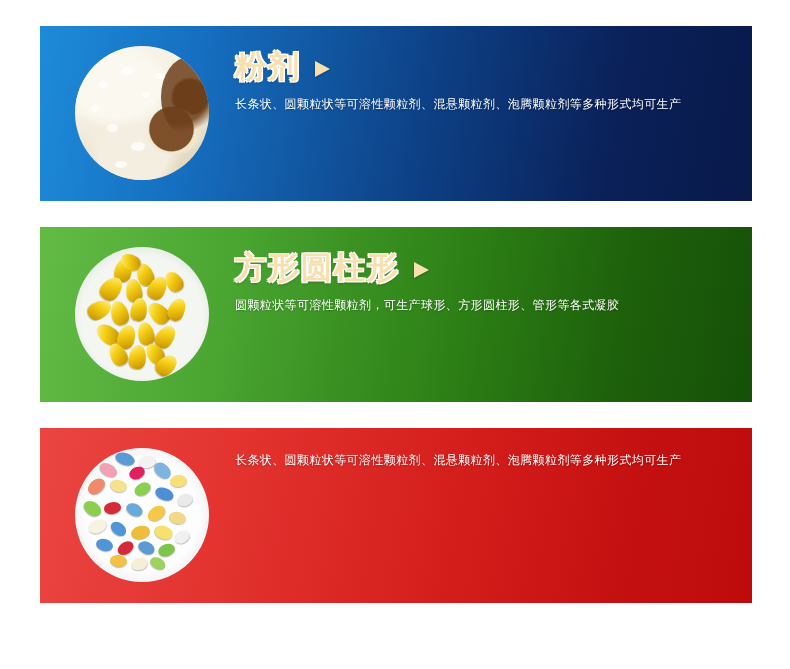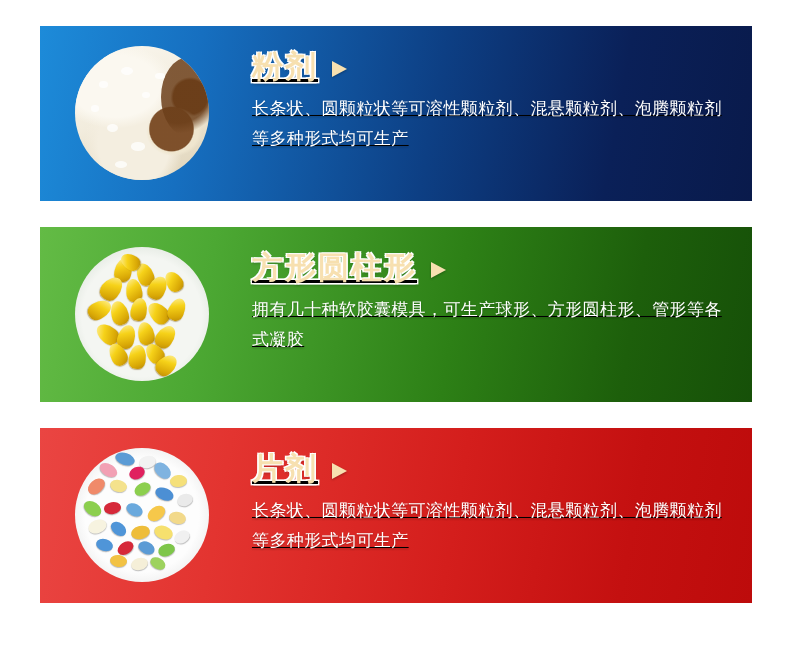--- a/index.html
+++ b/index.html
@@ -68,23 +68,22 @@
     box-shadow:0 1px 1px rgba(120,85,0,0.45);
   }
 
   
   .photo.tab { background:radial-gradient(circle at 50% 50%, #fdfdfd 0 60%, #ececec 80%, #dcdcdc 100%); }
   .pill { position:absolute; border-radius:50%; box-shadow:0 1px 1px rgba(0,0,0,0.25); }
 
   
   .text-block {
     position:absolute;
-    left:212px; top:22px;
+    left:195px; top:22px;
     right:18px;
-    text-decoration:underline;
   }
   .title-row { display:flex; align-items:center; gap:14px; margin-bottom:7px; }
   .title {
     font-size:31px;
     font-weight:bold;
     color:#f7e0b0;
     letter-spacing:2px;
     line-height:1.25;
     text-shadow:
       -1.4px -1.4px 0 #ffffff,
@@ -95,22 +94,22 @@
   }
   .arrow {
     width:0; height:0;
     border-top:8px solid transparent;
     border-bottom:8px solid transparent;
     border-left:15px solid #f7e0b0;
     margin-top:4px;
     filter:drop-shadow(0 1px 1px rgba(0,0,0,0.3));
   }
   .desc {
-    font-size:17px;
-    line-height:30px;
+    font-size:12px;
+    line-height:21px;
     color:#ffffff;
     letter-spacing:0.4px;
     max-width:498px;
     text-shadow:0 1px 2px rgba(0,0,0,0.28);
   }
 </style>
 </head>
 <body>
 
 <div class="page">
@@ -161,21 +160,21 @@
         <span class="gel-cap" style="left:54%;top:72%;width:12%;height:16%;transform:rotate(-38deg);"></span>
         <span class="gel-cap" style="left:62%;top:80%;width:13%;height:17%;transform:rotate(48deg);"></span>
         <span class="gel-cap" style="left:36%;top:4%;width:11%;height:15%;transform:rotate(-60deg);"></span>
       </div>
     </div>
     <div class="text-block">
       <div class="title-row">
         <div class="title">方形圆柱形</div>
         <div class="arrow"></div>
       </div>
-      <div class="desc">拥有几十种软胶囊模具，可生产球形、方形圆柱形、管形等各式凝胶</div>
+      <div class="desc">圆颗粒状等可溶性颗粒剂，可生产球形、方形圆柱形、管形等各式凝胶</div>
     </div>
   </div>
 
   <div class="card red">
     <div class="photo-wrap">
       <div class="photo tab">
         <span class="pill" style="left:30%;top:4%;width:15%;height:9%;background:#5b9bd5;transform:rotate(18deg);"></span>
         <span class="pill" style="left:48%;top:6%;width:13%;height:9%;background:#f2f2f2;transform:rotate(-12deg);"></span>
         <span class="pill" style="left:18%;top:12%;width:14%;height:9%;background:#f2a0b4;transform:rotate(32deg);"></span>
         <span class="pill" style="left:40%;top:14%;width:12%;height:9%;background:#e0215f;transform:rotate(-24deg);"></span>
@@ -199,21 +198,17 @@
         <span class="pill" style="left:16%;top:68%;width:13%;height:9%;background:#4f95d8;transform:rotate(16deg);"></span>
         <span class="pill" style="left:31%;top:70%;width:13%;height:9%;background:#d6293a;transform:rotate(-34deg);"></span>
         <span class="pill" style="left:47%;top:70%;width:13%;height:9%;background:#5b9bd5;transform:rotate(26deg);"></span>
         <span class="pill" style="left:62%;top:72%;width:13%;height:9%;background:#7ec64a;transform:rotate(-20deg);"></span>
         <span class="pill" style="left:26%;top:80%;width:13%;height:9%;background:#f2c244;transform:rotate(8deg);"></span>
         <span class="pill" style="left:42%;top:82%;width:13%;height:9%;background:#f5efd8;transform:rotate(-16deg);"></span>
         <span class="pill" style="left:56%;top:82%;width:12%;height:8%;background:#9dd25e;transform:rotate(30deg);"></span>
       </div>
     </div>
     <div class="text-block">
-      <div class="title-row">
-        <div class="title">片剂</div>
-        <div class="arrow"></div>
-      </div>
       <div class="desc">长条状、圆颗粒状等可溶性颗粒剂、混悬颗粒剂、泡腾颗粒剂等多种形式均可生产</div>
     </div>
   </div>
 
 </div>
 
 </body></html>

